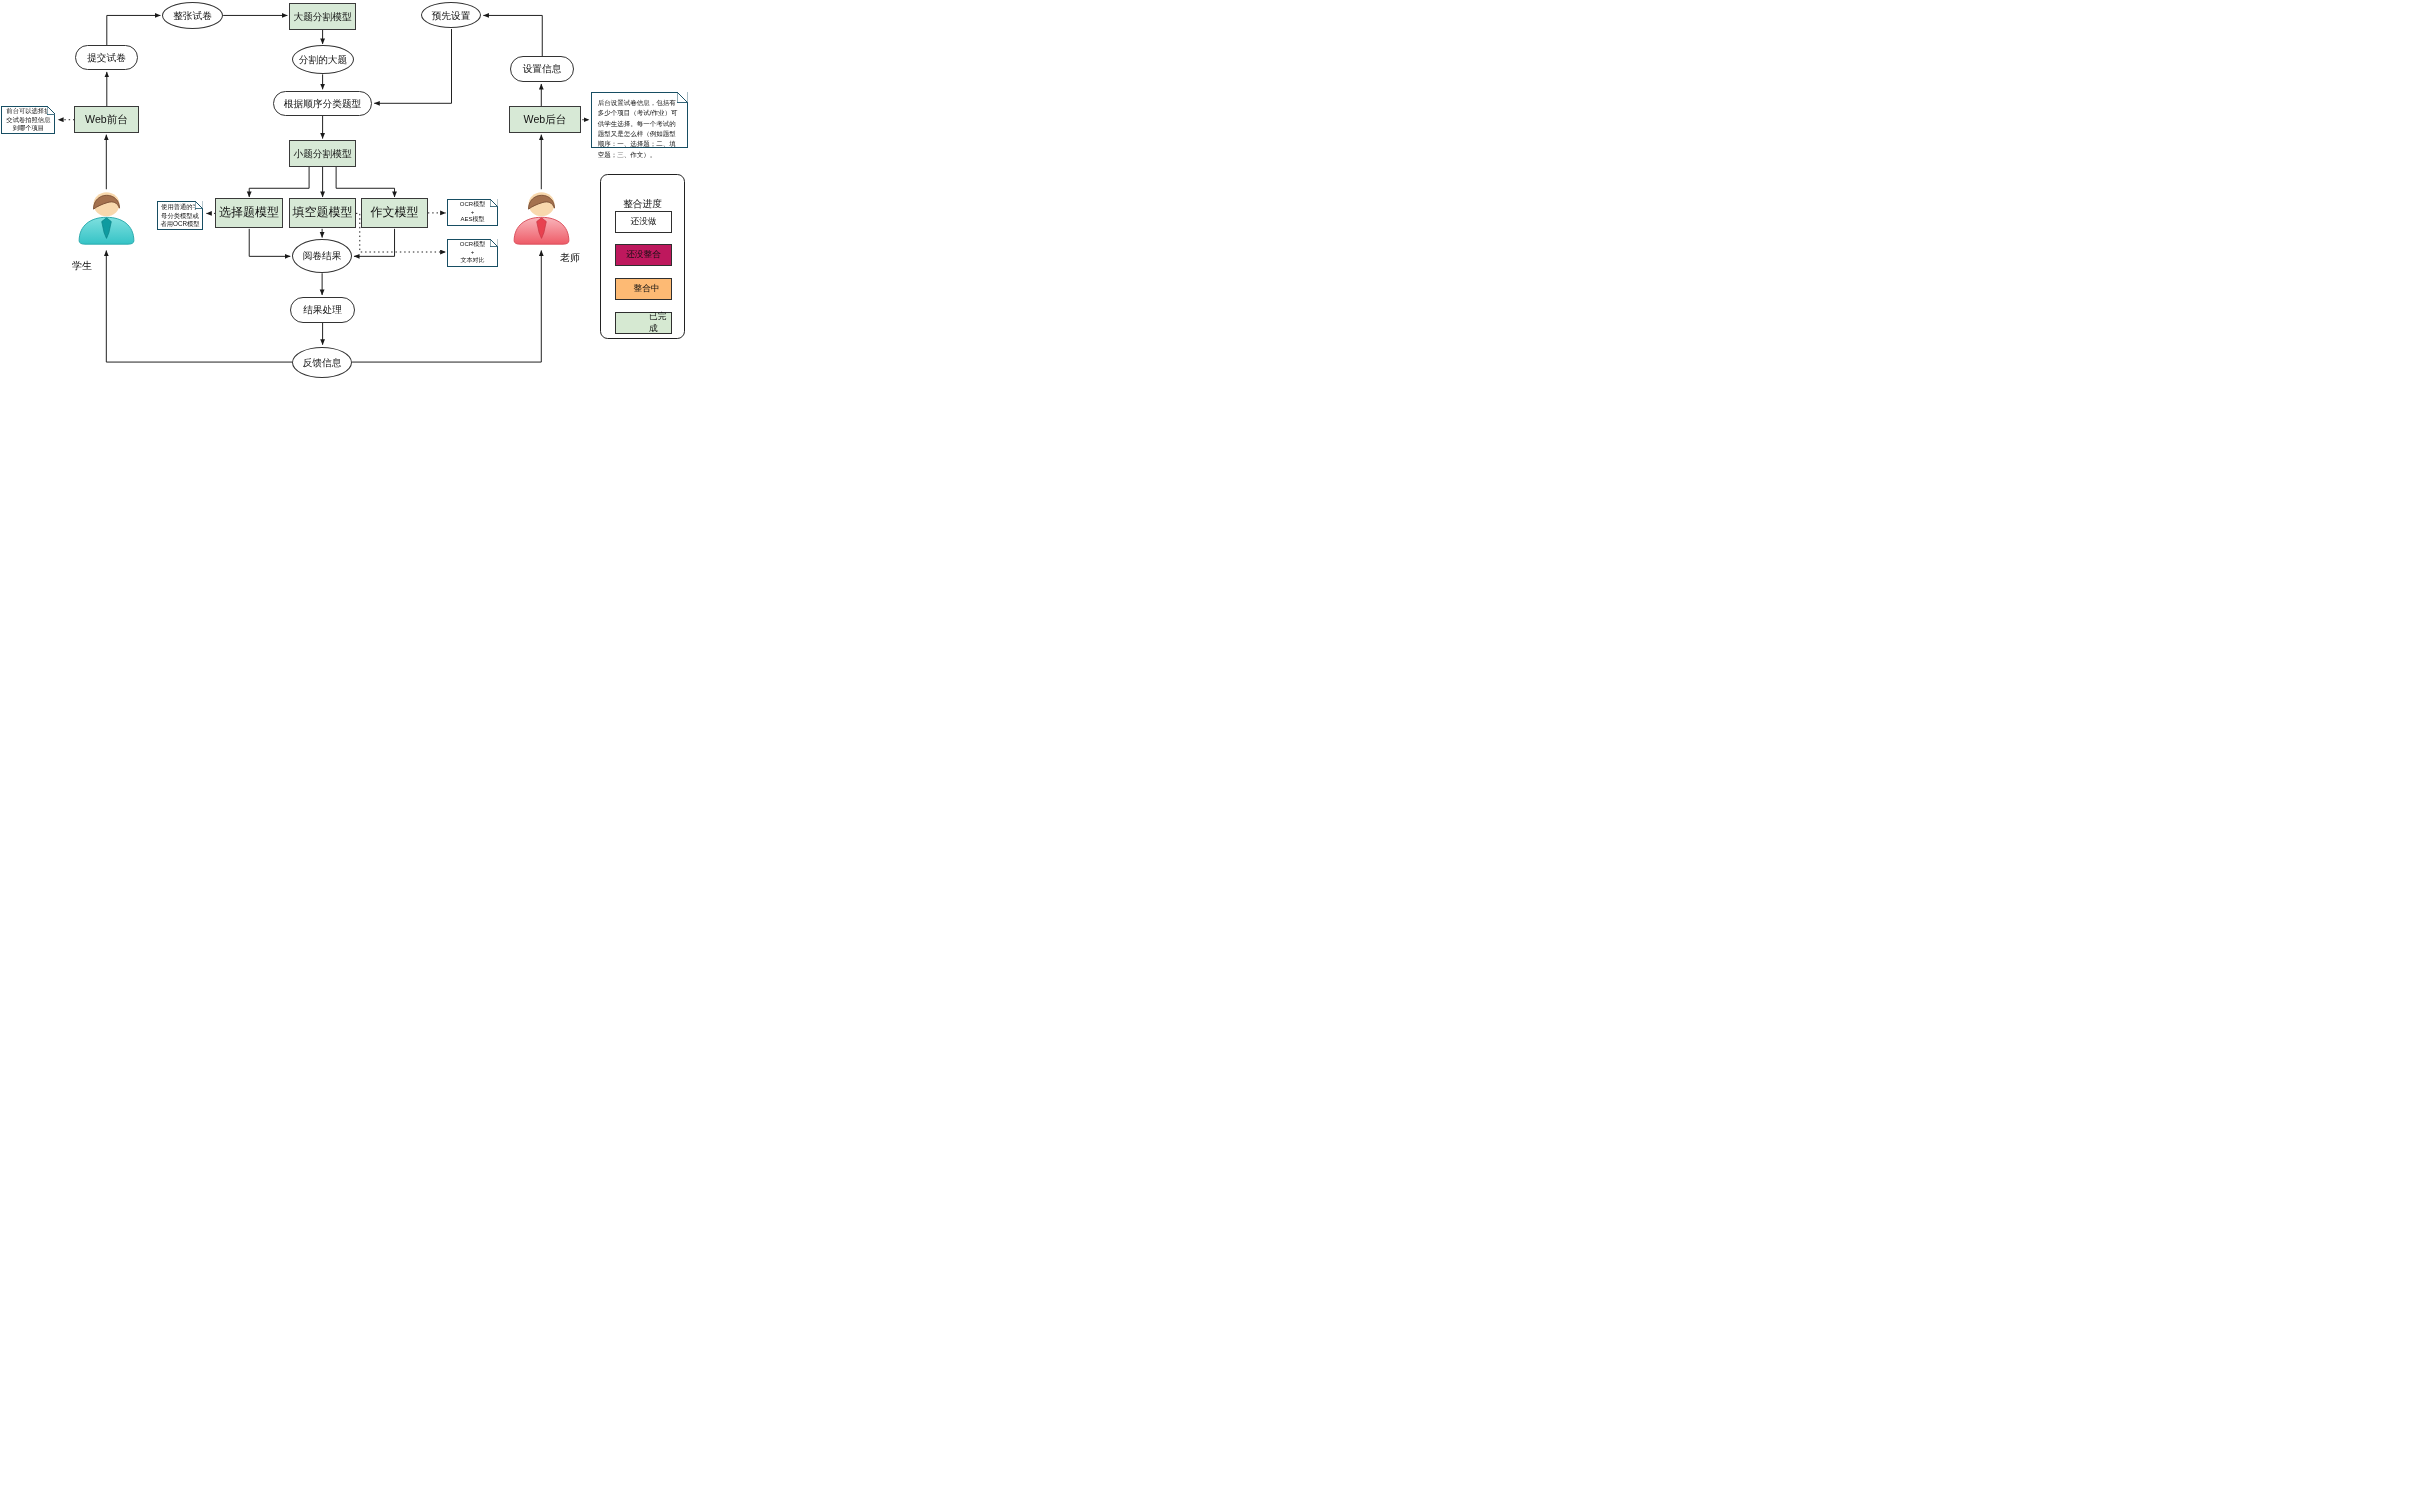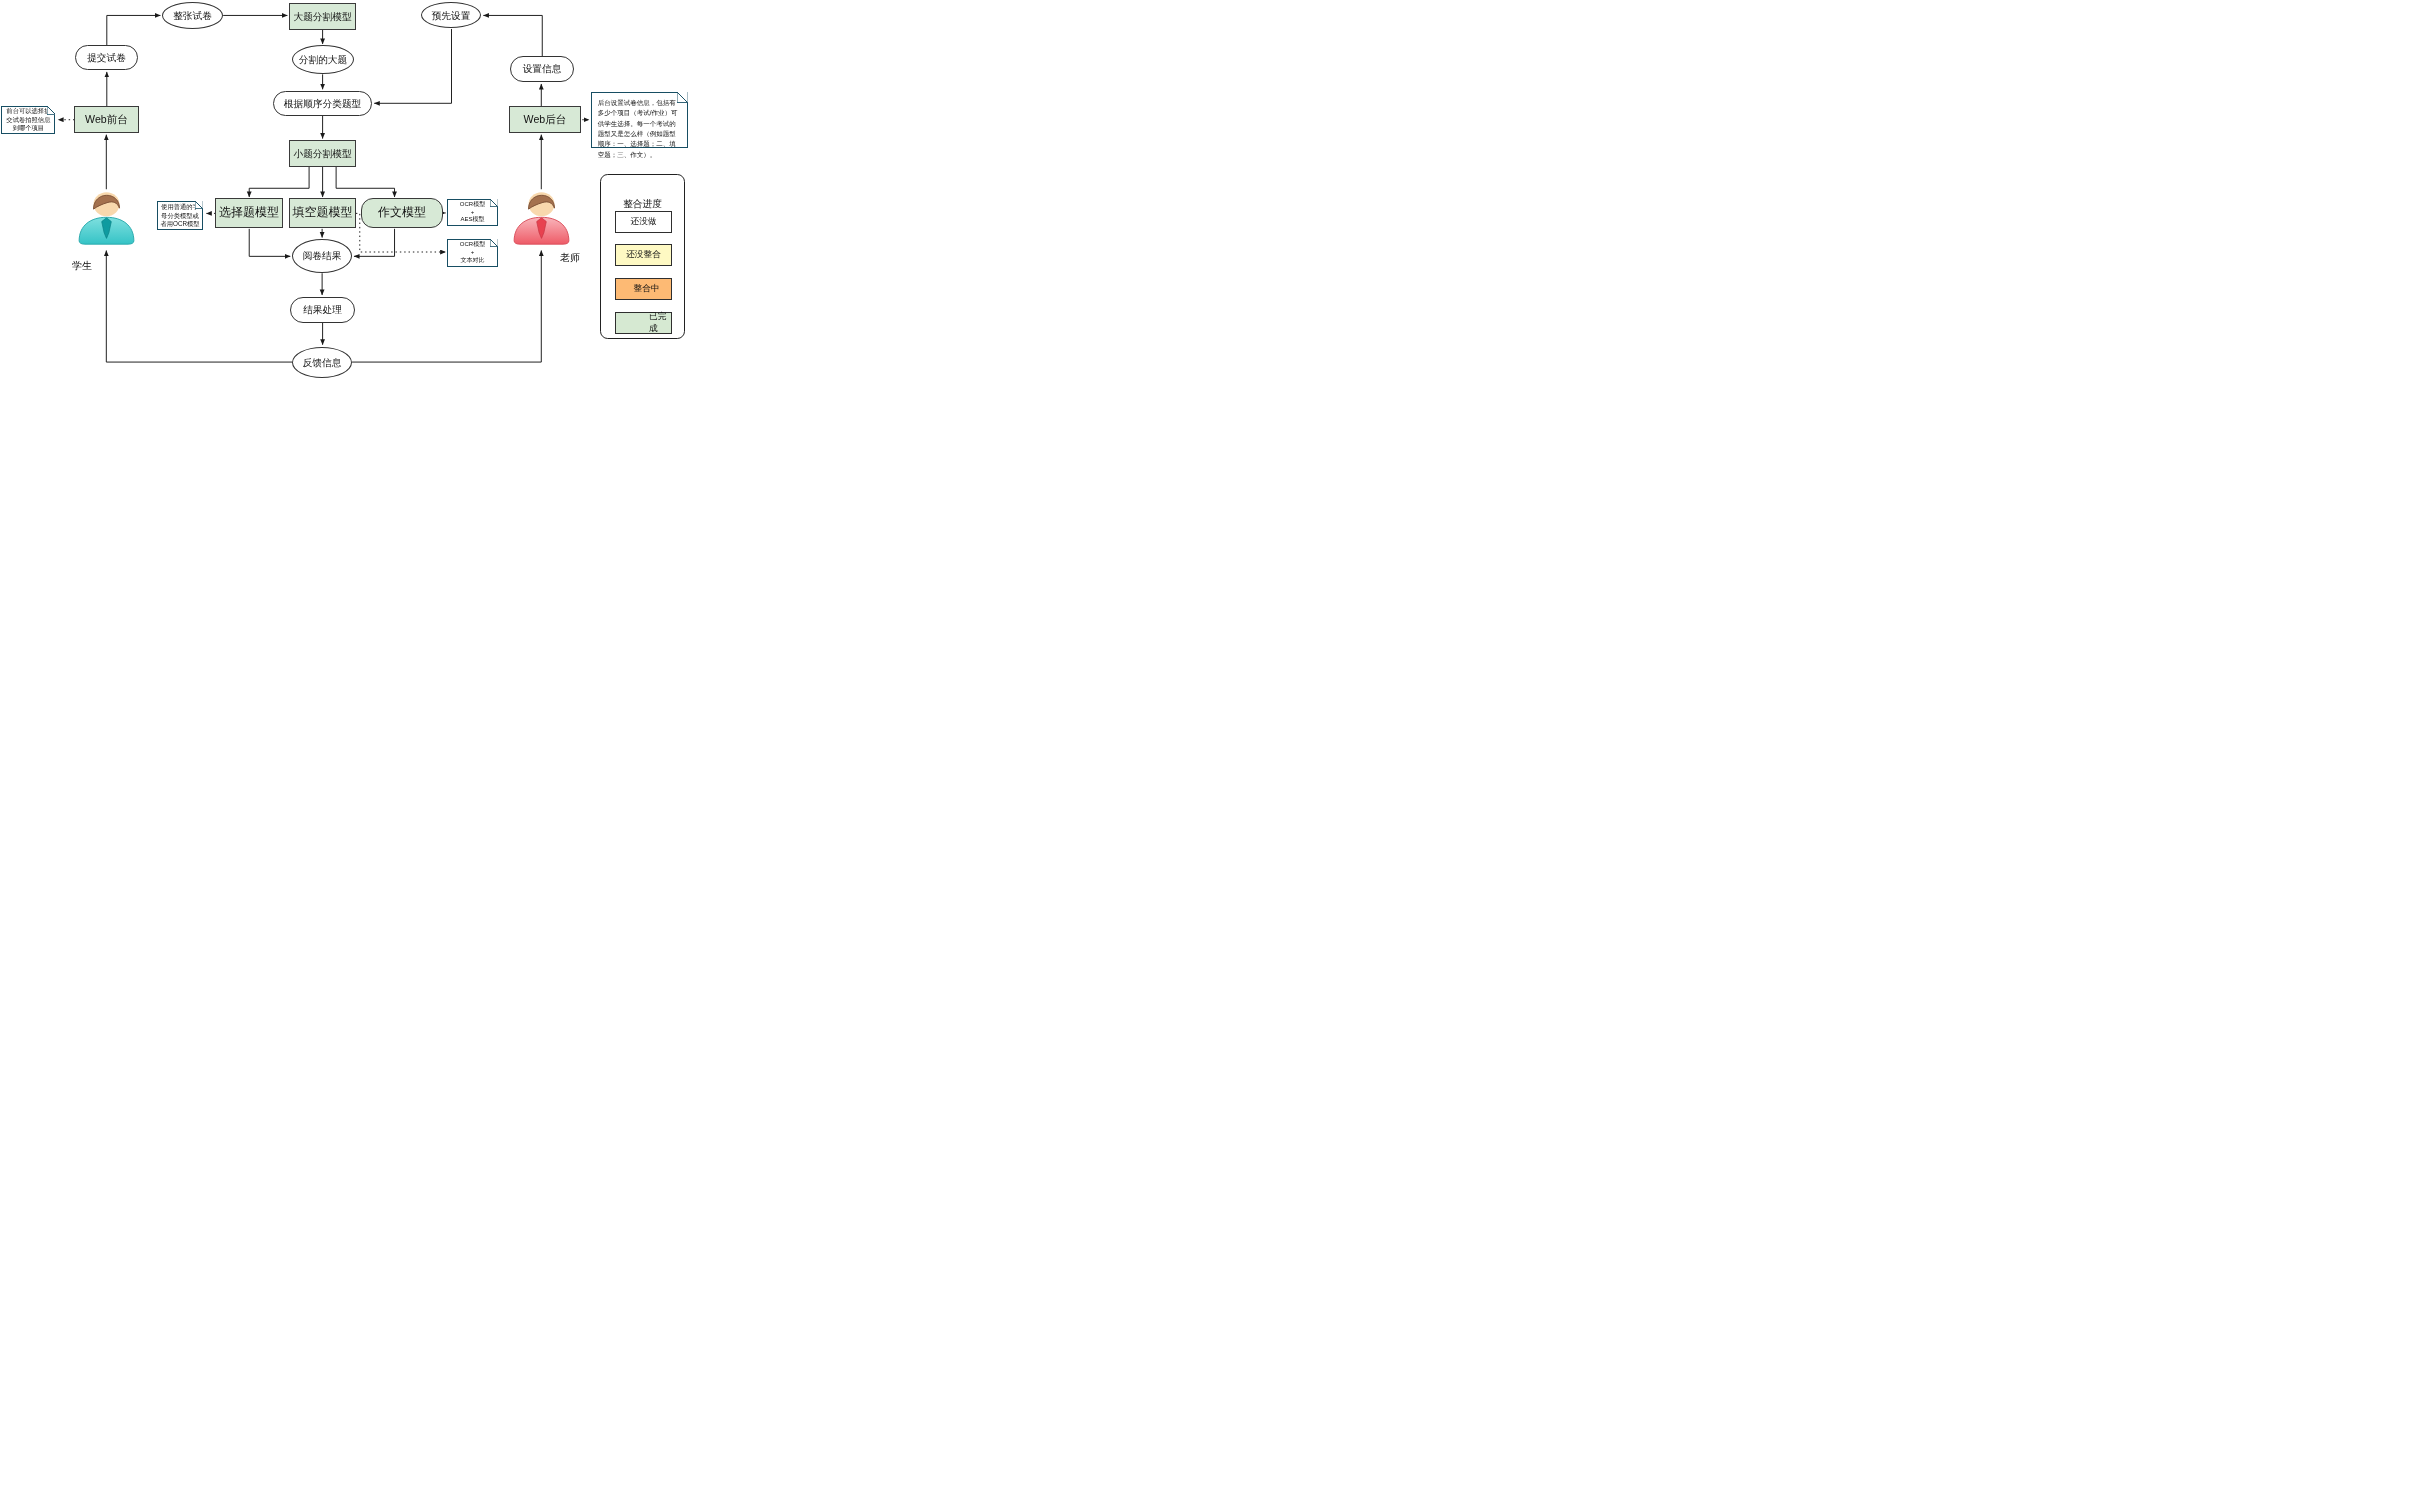--- a/index.html
+++ b/index.html
@@ -87,21 +87,21 @@
   <div class="shape green fs22" style="left:74px;top:106px;width:65px;height:27px;">Web前台</div>
 
   <div class="shape green fs22" style="left:509px;top:106px;width:72px;height:27px;">Web后台</div>
 
   <div class="shape green" style="left:289px;top:140px;width:67px;height:26.5px;">小题分割模型</div>
 
   <div class="shape green fs21" style="left:215px;top:198px;width:68px;height:30px;">选择题模型</div>
 
   <div class="shape green fs21" style="left:289px;top:198px;width:67px;height:30px;">填空题模型</div>
 
-  <div class="shape green fs21" style="left:361px;top:198px;width:82px;height:30px;border-radius:12px;">作文模型</div>
+  <div class="shape green fs21" style="left:361px;top:198px;width:67px;height:30px;">作文模型</div>
 
   <div class="shape ellipse" style="left:292px;top:239px;width:60px;height:34px;">阅卷结果</div>
 
   <div class="shape stadium" style="left:290px;top:297px;width:65px;height:26px;">结果处理</div>
 
   <div class="shape ellipse" style="left:292px;top:347px;width:60px;height:31px;">反馈信息</div>
 
   <div class="note" style="left:1.4px;top:106px;width:54px;height:27.5px;">
     <span style="white-space:normal;">前台可以选择提交试卷拍照信息到哪个项目</span>
     <svg class="fold" width="8.7" height="8.7" viewBox="0 0 18 18">
@@ -170,19 +170,19 @@
     <path d="M8,110 C8,78 32,61 65,61 C98,61 122,78 122,110 C122,115 117,117 110,117 L20,117 C13,117 8,115 8,110 Z" fill="url(#gradTea)" stroke="#d94f5c" stroke-width="2"></path>
     <path d="M65,62 L55,70 L60,93 L65,105 L70,93 L75,70 Z" fill="#e8414f" stroke="#c93644" stroke-width="1.5"></path>
     <ellipse cx="65" cy="34" rx="27" ry="25" fill="#f8d8ad"></ellipse>
     <path d="M38,44 C38,6 92,6 92,42 C88,30 78,27 68,30 C56,33.5 46,38 38,44 Z" fill="#a4714e" stroke="#7d5236" stroke-width="2"></path>
   </svg>
   <div class="actor-label" style="left:553px;top:251px;">老师</div>
 
   <div class="legend" style="left:600px;top:174px;width:85px;height:165px;">
     <div class="legend-title" style="top:23px;">整合进度</div>
     <div class="legend-item" style="left: 14px; top: 36px; width: 57px; height: 22px; background-color: rgb(255, 255, 255);">还没做</div>
-    <div class="legend-item" style="left: 14px; top: 69px; width: 57px; height: 22px; background-color: #fef9c3;">还没整合</div>
+    <div class="legend-item" style="left: 14px; top: 69px; width: 57px; height: 22px; background-color: #be185d;">还没整合</div>
     <div class="legend-item" style="left: 14px; top: 103px; width: 57px; height: 22px; background-color: #fdba74; padding-left: 6px;">整合中</div>
     <div class="legend-item" style="left: 14px; top: 137px; width: 57px; height: 22px; background-color: rgb(214, 233, 210); padding-left: 33px;">已完成</div>
   </div>
 
 </div>
 
 
 </body></html>

